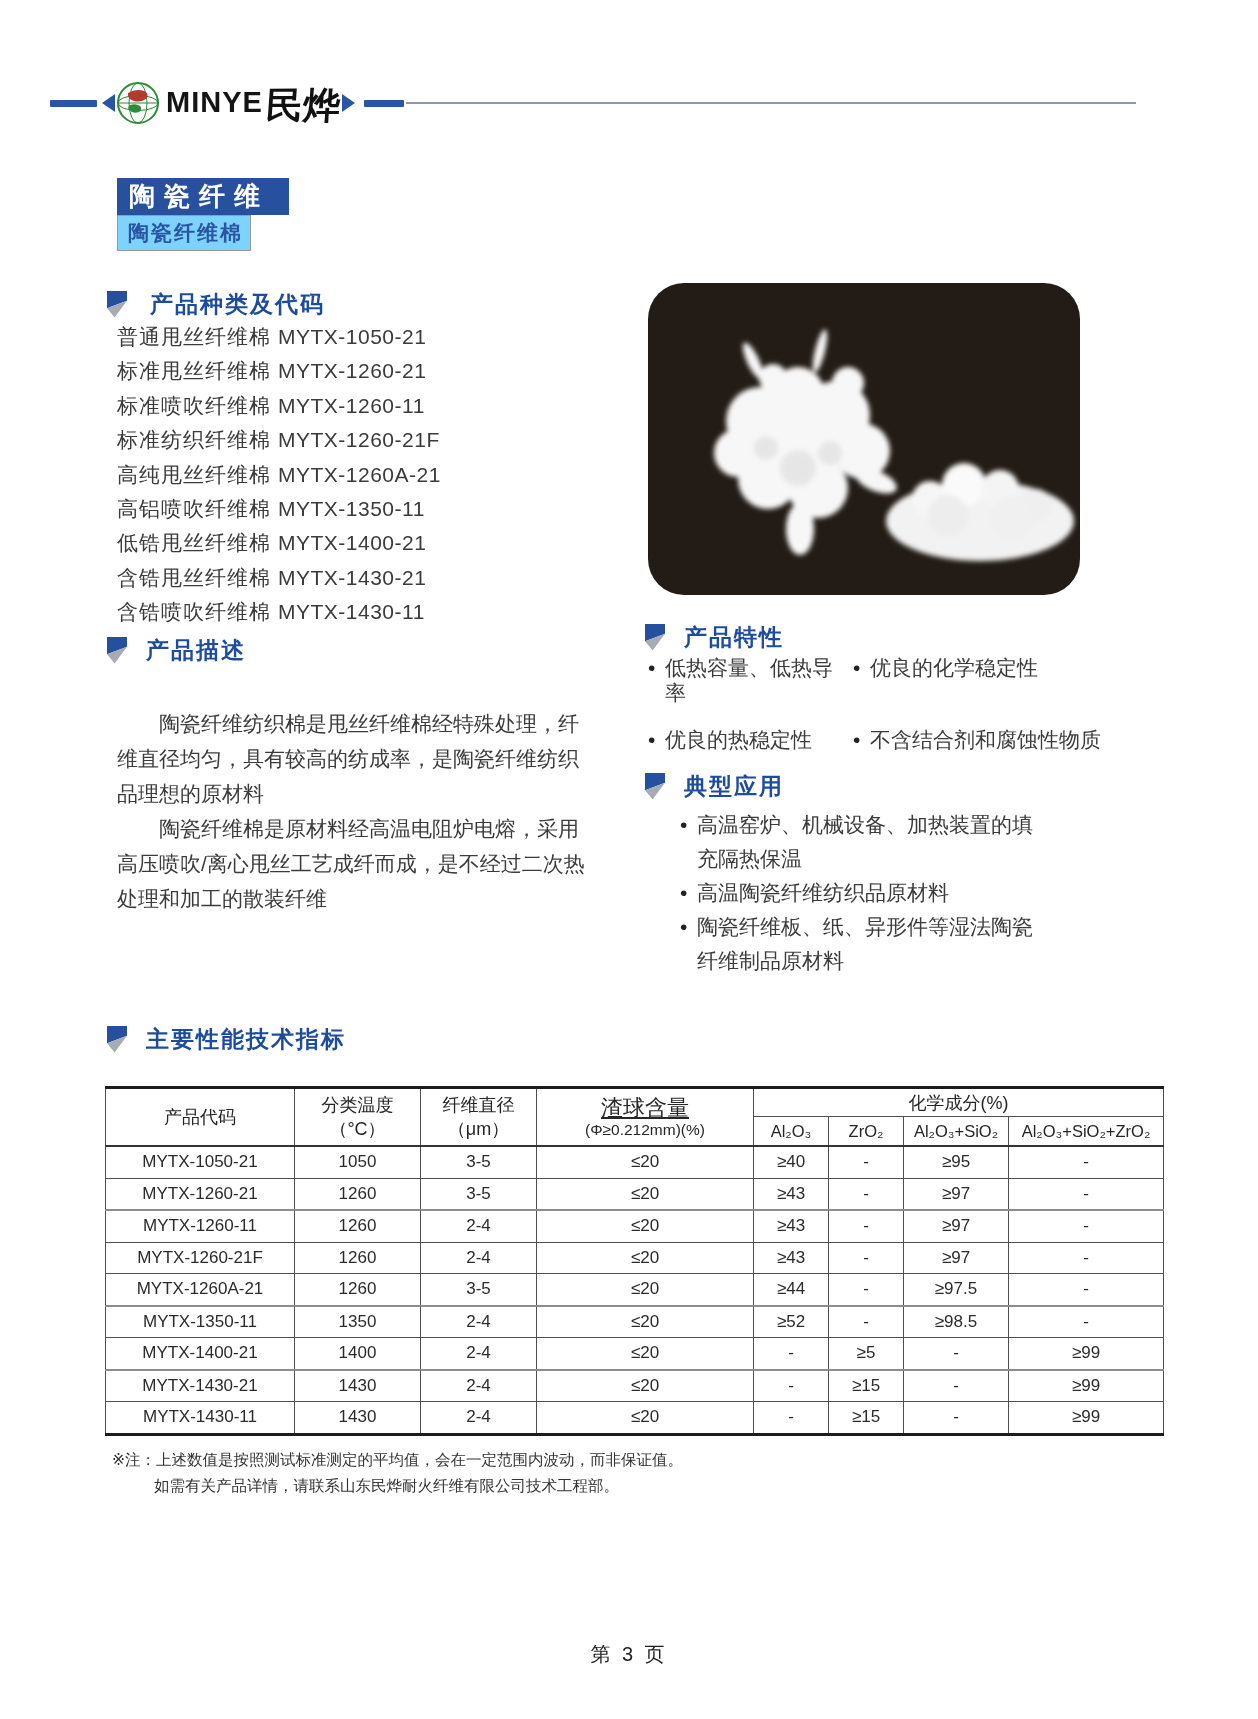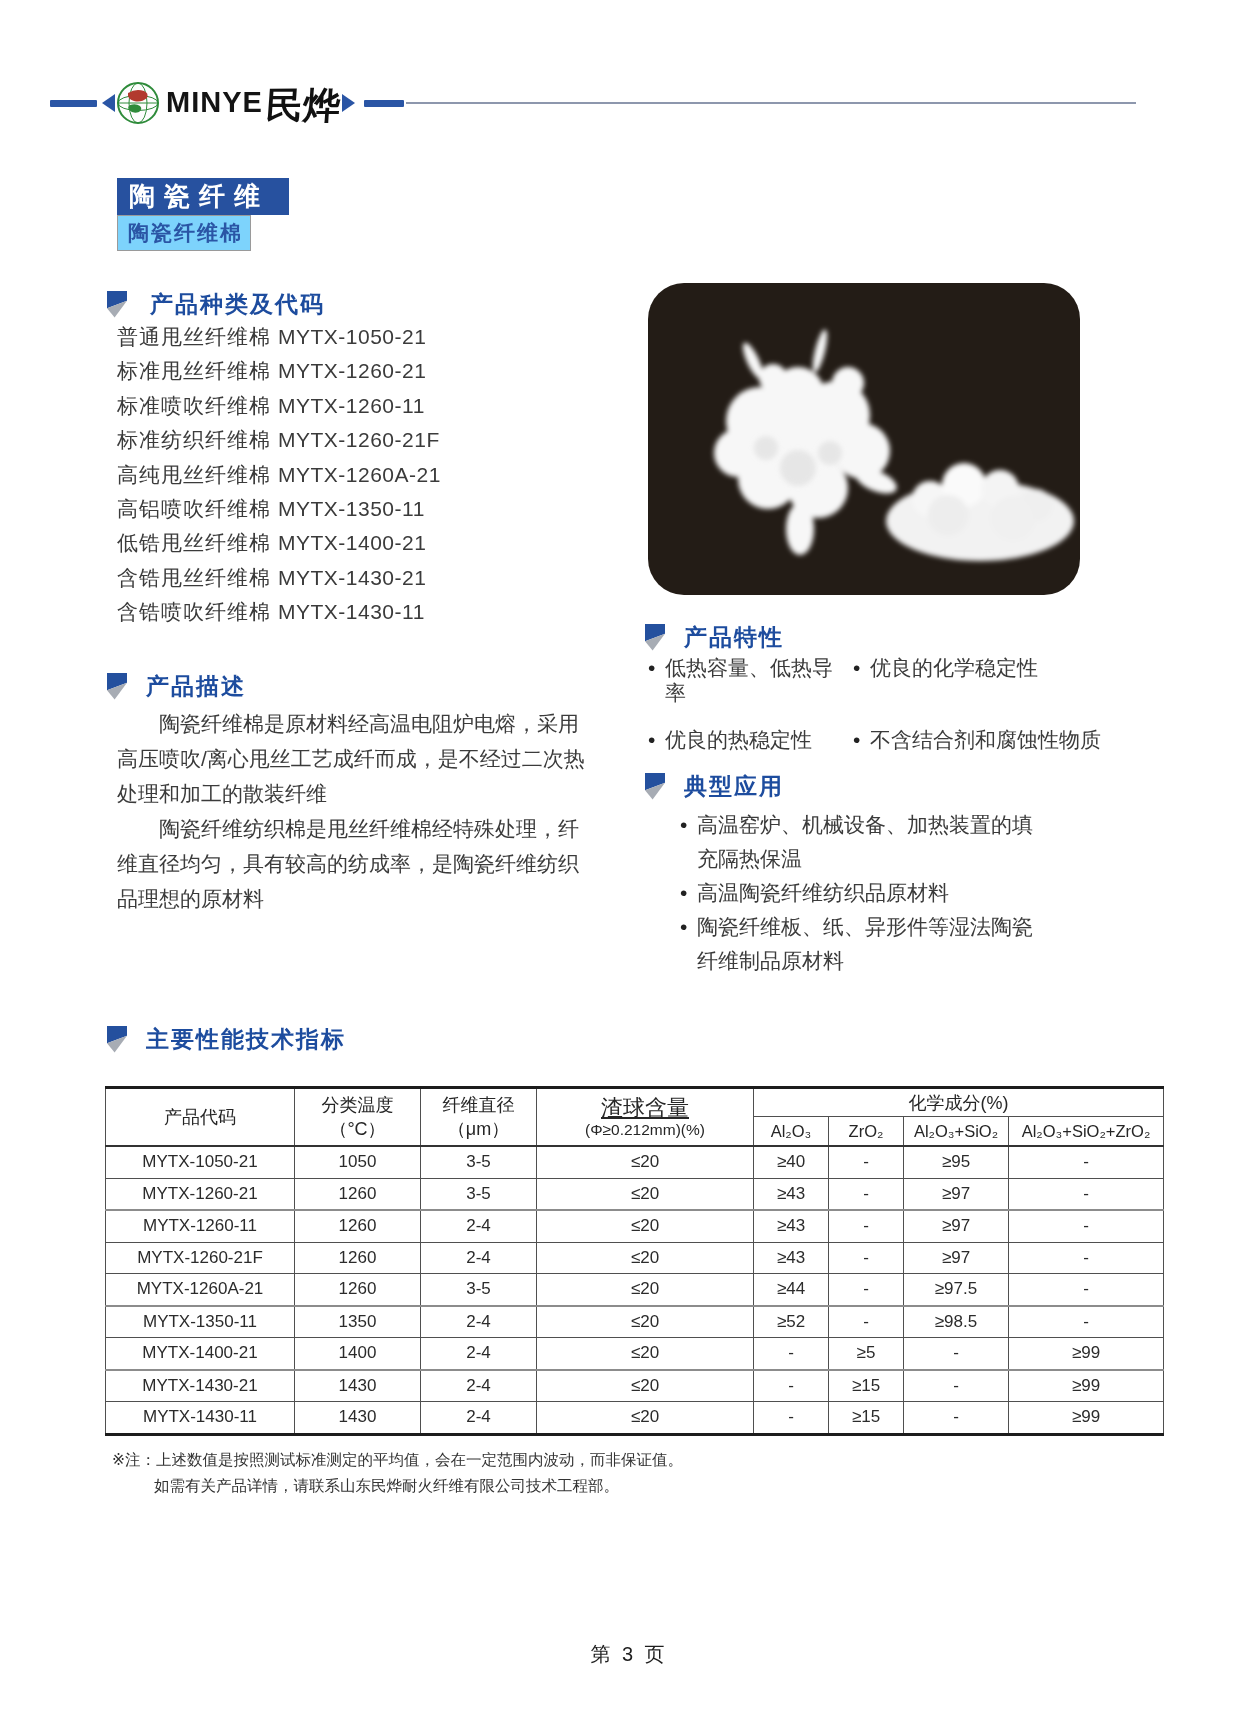--- a/index.html
+++ b/index.html
@@ -34,21 +34,21 @@
     line-height:34px;padding-left:10px;letter-spacing:2px;background:#7dd3fc;white-space:nowrap;
   }
   
   .sec-head{position:absolute;display:flex;align-items:center;gap:19px;height:28px;}
   .sec-head h2{margin:0;font-size:23px;font-weight:700;color:#1d4c9e;letter-spacing:2px;white-space:nowrap;}
   .flag{position:relative;width:20px;height:27px;flex:0 0 20px;}
   .flag i{position:absolute;left:0;top:0;width:100%;height:100%;display:block;}
   .flag .fb{background:#24509E;clip-path:polygon(0 0,100% 0,100% 38%,0 66%);}
   .flag .fg{background:#A7ACB4;clip-path:polygon(0 66%,100% 38%,38% 100%);}
   .pos-codes{left:107px;top:290px;gap:23px;}
-  .pos-desc{left:107px;top:672px;}
+  .pos-desc{left:107px;top:636px;}
   .pos-feat{left:645px;top:623px;}
   .pos-app{left:645px;top:772px;}
   .pos-perf{left:107px;top:1025px;}
   
   .codes-list{position:absolute;left:117px;top:320px;margin:0;padding:0;list-style:none;}
   .codes-list li{display:flex;line-height:34.4px;font-size:21px;color:#3b3b3b;}
   .codes-list .pname{width:161px;letter-spacing:1px;}
   .codes-list .pcode{letter-spacing:0.5px;}
   
   .photo{
@@ -217,22 +217,22 @@
   </ul>
 
   <div class="sec-head pos-desc">
     <span class="flag">
         <i class="fb"></i>
         <i class="fg"></i>
       </span>
     <h2>产品描述</h2>
   </div>
   <div class="desc">
+    <p>陶瓷纤维纺织棉是甩丝纤维棉经特殊处理，纤维直径均匀，具有较高的纺成率，是陶瓷纤维纺织品理想的原材料</p>
     <p>陶瓷纤维棉是原材料经高温电阻炉电熔，采用高压喷吹/离心甩丝工艺成纤而成，是不经过二次热处理和加工的散装纤维</p>
-    <p>陶瓷纤维纺织棉是甩丝纤维棉经特殊处理，纤维直径均匀，具有较高的纺成率，是陶瓷纤维纺织品理想的原材料</p>
   </div>
 
   <div class="sec-head pos-app">
     <span class="flag">
         <i class="fb"></i>
         <i class="fg"></i>
       </span>
     <h2>典型应用</h2>
   </div>
   <ul class="app-list">

